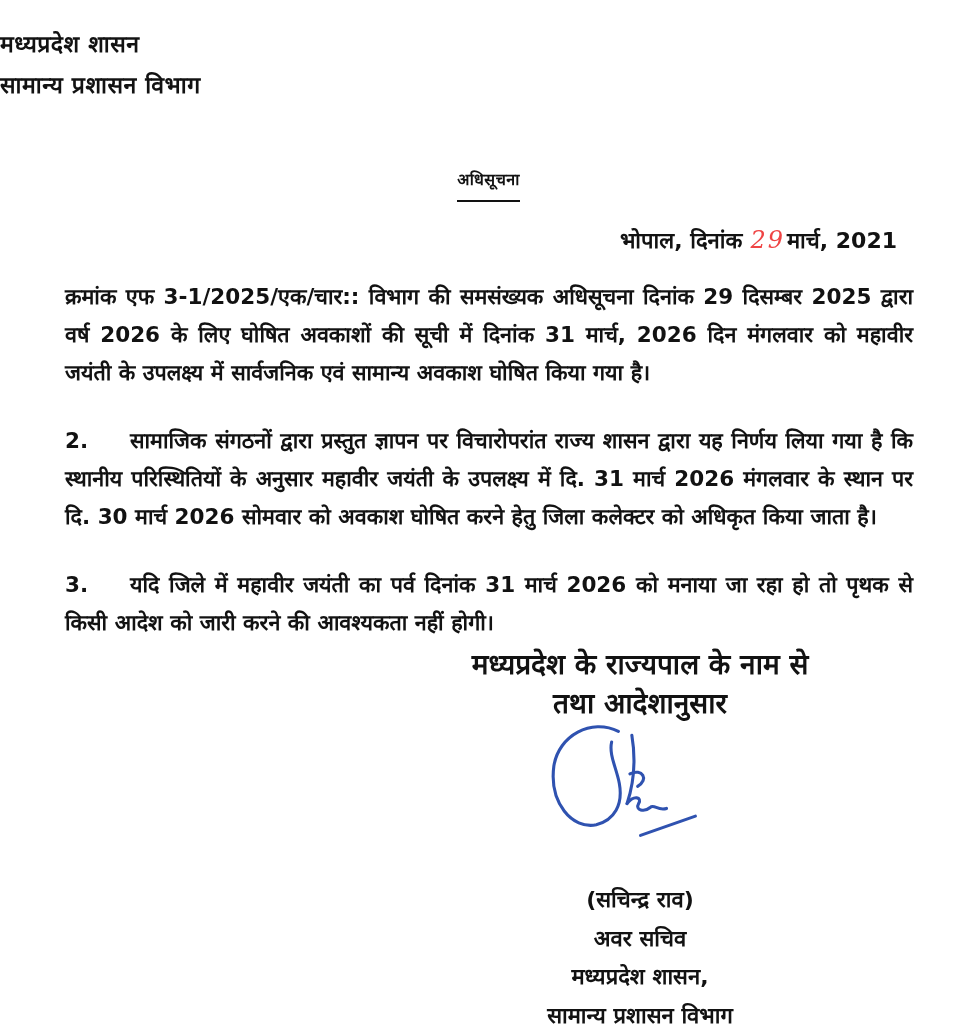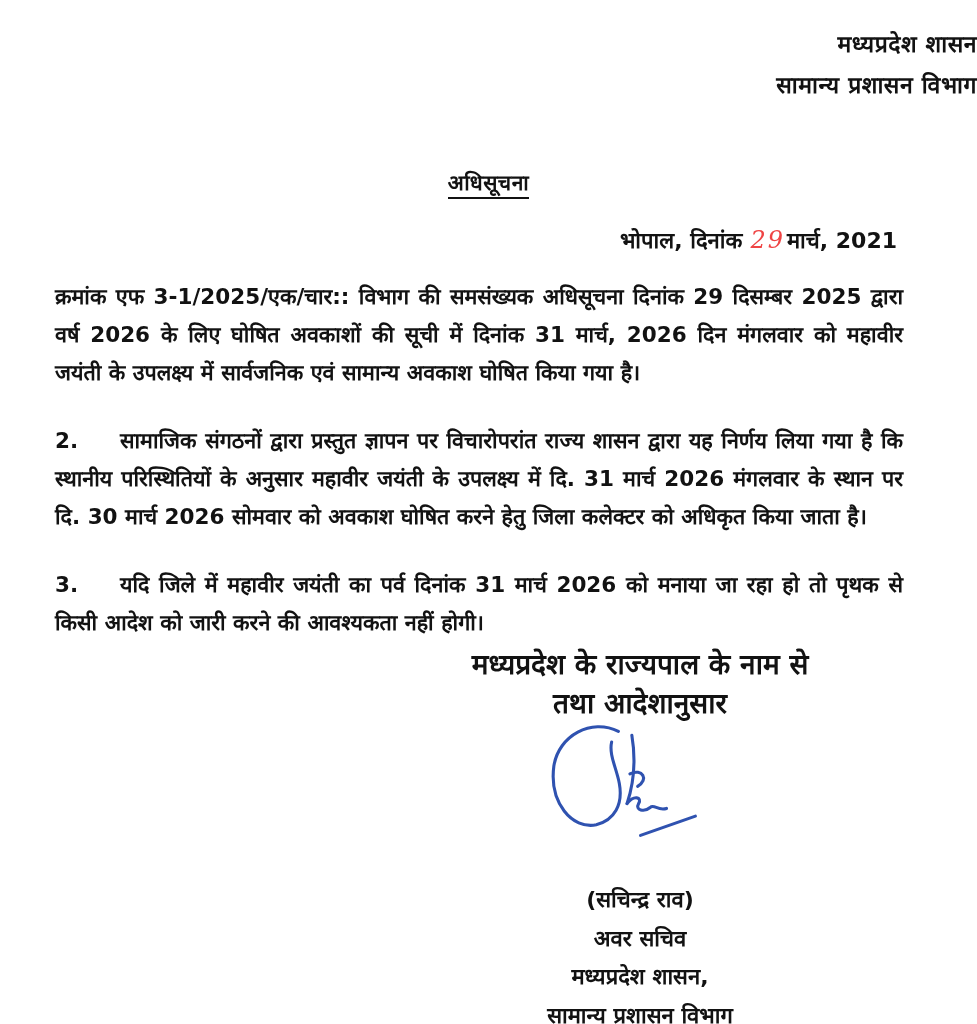--- a/index.html
+++ b/index.html
@@ -17,40 +17,40 @@
     font-family: "DejaVu Sans", "Liberation Sans", sans-serif;
     font-weight: 700;
     overflow: hidden;
   }
   
   .letterhead {
     position: absolute;
     top: 24px;
     left: 0;
     right: 0;
-    text-align: right;
+    text-align: left;
   }
   .letterhead .lh-line {
     font-size: 23px;
     line-height: 41px;
     letter-spacing: 0.5px;
   }
   
   .notif-title {
     position: absolute;
     top: 168px;
     left: 0;
     right: 0;
     text-align: center;
   }
   .notif-title span {
     display: inline-block;
-    font-size: 21px;
+    font-size: 16px;
     border-bottom: 2.5px solid #121212;
-    padding-bottom: 1px;
+    padding-bottom: 10px;
     letter-spacing: 0.5px;
   }
   
   .dateline {
     position: absolute;
     top: 224px;
     right: 80px;
     font-size: 22px;
     white-space: nowrap;
   }
@@ -60,21 +60,21 @@
     font-weight: 400;
     font-size: 24px;
     color: #ef4444;
     margin: 0 2px 0 8px;
     letter-spacing: 2px;
   }
   
   .body-text {
     position: absolute;
     top: 278px;
-    left: 55px;
+    left: 65px;
     width: 848px;
   }
   .para {
     margin: 0 0 30px 0;
     font-size: 21.5px;
     line-height: 38px;
     text-align: justify;
   }
   .pnum {
     display: inline-block;

